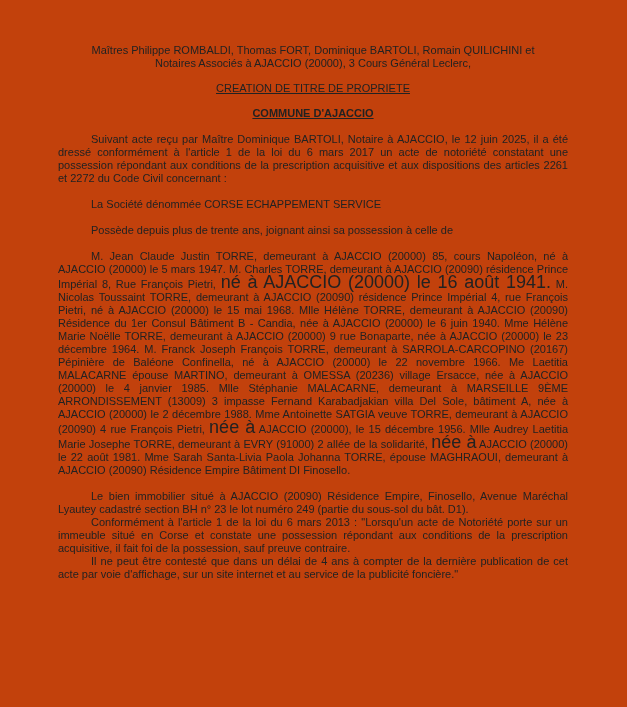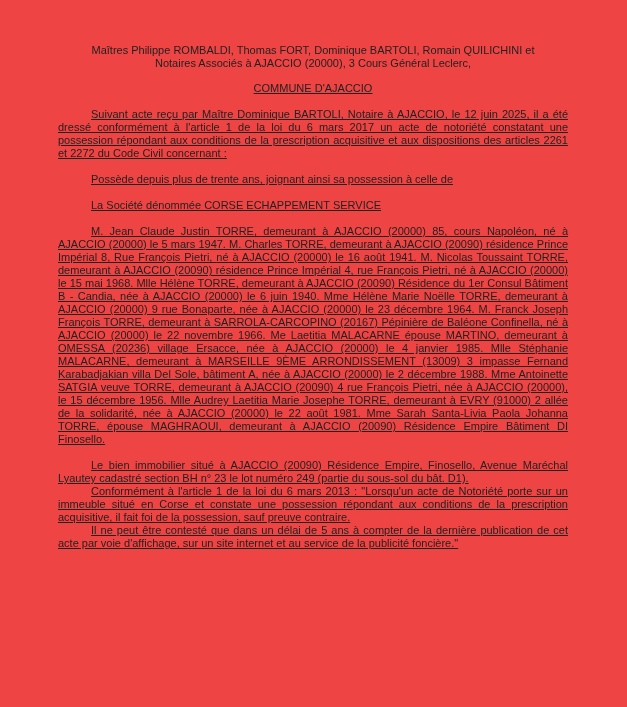--- a/index.html
+++ b/index.html
@@ -11,46 +11,49 @@
   }
   .page {
     box-sizing: border-box;
     width: 627px;
     height: 707px;
     padding: 44px 59px 0 58px;
     font-family: "Liberation Sans", sans-serif;
     font-size: 11px;
     line-height: 13px;
     color: #222222;
-    background: #ef4444;
+    background: #c2410c;
   }
   .center { text-align: center; }
   .u { text-decoration: underline; }
-  .b { font-weight: normal; }
+  .b { font-weight: bold; }
   .title { margin-top: 12px; }
   .para { margin: 0; }
   .para.justify { text-align: justify; }
-  .para.indent { text-indent: 33px; text-decoration: underline; }
+  .para.indent { text-indent: 33px; }
   .para.gap-before { margin-top: 13px; }
-  .seg-large { font-size: 11px; line-height: 13px; }
+  .seg-large { font-size: 18px; line-height: 13px; }
 </style>
 </head>
 <body>
 
 <div class="page">
   <div class="center">Maîtres Philippe ROMBALDI, Thomas FORT, Dominique BARTOLI, Romain QUILICHINI et</div>
   <div class="center">Notaires Associés à AJACCIO (20000), 3 Cours Général Leclerc,</div>
 
+  <div class="center title">
+    <span class="u">CREATION DE TITRE DE PROPRIETE</span>
+  </div>
 
   <div class="center title">
     <span class="u b">COMMUNE D'AJACCIO</span>
   </div>
 
   <div id="doc-body">
       <div class="para justify indent gap-before"><span>Suivant acte reçu par Maître Dominique BARTOLI, Notaire à AJACCIO, le 12 juin 2025, il a été dressé conformément à l'article 1 de la loi du 6 mars 2017 un acte de notoriété constatant une possession répondant aux conditions de la prescription acquisitive et aux dispositions des articles 2261 et 2272 du Code Civil concernant :</span></div>
+      <div class="para indent gap-before"><span>La Société dénommée CORSE ECHAPPEMENT SERVICE</span></div>
       <div class="para indent gap-before"><span>Possède depuis plus de trente ans, joignant ainsi sa possession à celle de</span></div>
-      <div class="para indent gap-before"><span>La Société dénommée CORSE ECHAPPEMENT SERVICE</span></div>
       <div class="para justify indent gap-before"><span>M. Jean Claude Justin TORRE, demeurant à AJACCIO (20000) 85, cours Napoléon, né à AJACCIO (20000) le 5 mars 1947. M. Charles TORRE, demeurant à AJACCIO (20090) résidence Prince Impérial 8, Rue François Pietri, </span><span class="seg-large">né à AJACCIO (20000) le 16 août 1941.</span><span> M. Nicolas Toussaint TORRE, demeurant à AJACCIO (20090) résidence Prince Impérial 4, rue François Pietri, né à AJACCIO (20000) le 15 mai 1968. Mlle Hélène TORRE, demeurant à AJACCIO (20090) Résidence du 1er Consul Bâtiment B - Candia, née à AJACCIO (20000) le 6 juin 1940. Mme Hélène Marie Noëlle TORRE, demeurant à AJACCIO (20000) 9 rue Bonaparte, née à AJACCIO (20000) le 23 décembre 1964. M. Franck Joseph François TORRE, demeurant à SARROLA-CARCOPINO (20167) Pépinière de Baléone Confinella, né à AJACCIO (20000) le 22 novembre 1966. Me Laetitia MALACARNE épouse MARTINO, demeurant à OMESSA (20236) village Ersacce, née à AJACCIO (20000) le 4 janvier 1985. Mlle Stéphanie MALACARNE, demeurant à MARSEILLE 9ÈME ARRONDISSEMENT (13009) 3 impasse Fernand Karabadjakian villa Del Sole, bâtiment A, née à AJACCIO (20000) le 2 décembre 1988. Mme Antoinette SATGIA veuve TORRE, demeurant à AJACCIO (20090) 4 rue François Pietri, </span><span class="seg-large">née à</span><span> AJACCIO (20000), le 15 décembre 1956. Mlle Audrey Laetitia Marie Josephe TORRE, demeurant à EVRY (91000) 2 allée de la solidarité, </span><span class="seg-large">née à</span><span> AJACCIO (20000) le 22 août 1981. Mme Sarah Santa-Livia Paola Johanna TORRE, épouse MAGHRAOUI, demeurant à AJACCIO (20090) Résidence Empire Bâtiment DI Finosello.</span></div>
       <div class="para justify indent gap-before"><span>Le bien immobilier situé à AJACCIO (20090) Résidence Empire, Finosello, Avenue Maréchal Lyautey cadastré section BH n° 23 le lot numéro 249 (partie du sous-sol du bât. D1).</span></div>
       <div class="para justify indent"><span>Conformément à l'article 1 de la loi du 6 mars 2013 : "Lorsqu'un acte de Notoriété porte sur un immeuble situé en Corse et constate une possession répondant aux conditions de la prescription acquisitive, il fait foi de la possession, sauf preuve contraire.</span></div>
-      <div class="para justify indent"><span>Il ne peut être contesté que dans un délai de 5 ans à compter de la dernière publication de cet acte par voie d'affichage, sur un site internet et au service de la publicité foncière."</span></div>
+      <div class="para justify indent"><span>Il ne peut être contesté que dans un délai de 4 ans à compter de la dernière publication de cet acte par voie d'affichage, sur un site internet et au service de la publicité foncière."</span></div>
     </div>
 </div>
 
 </body></html>

